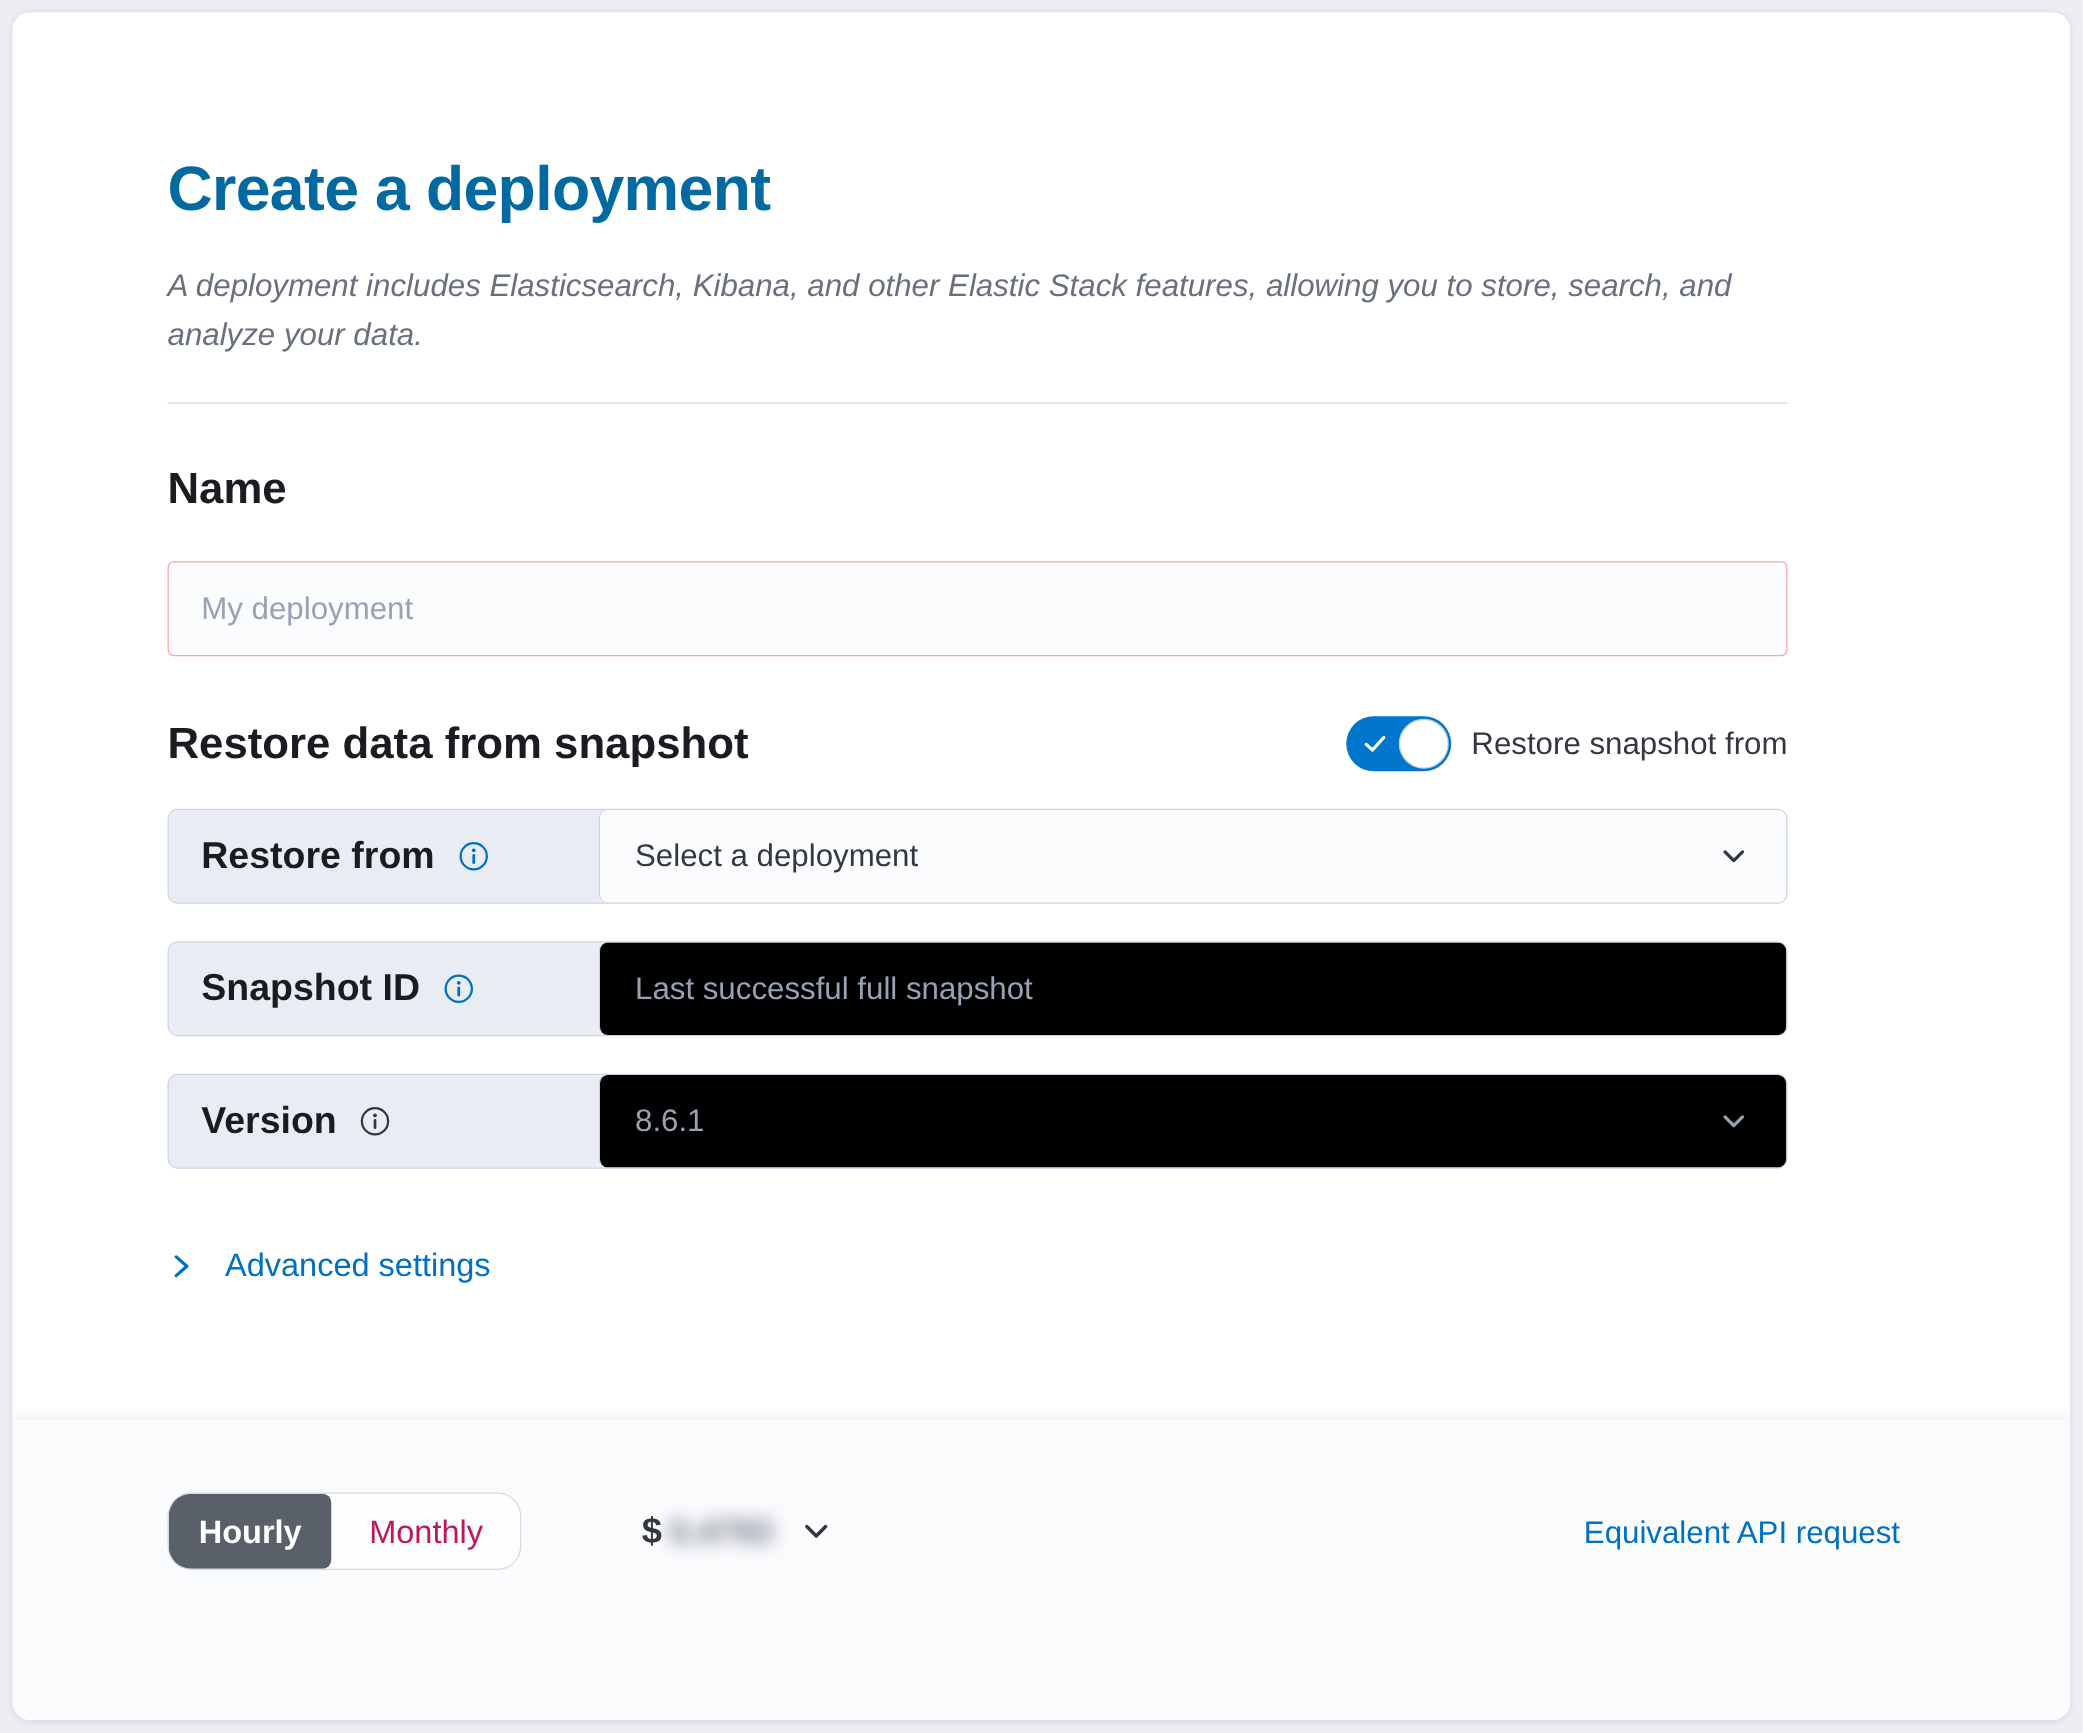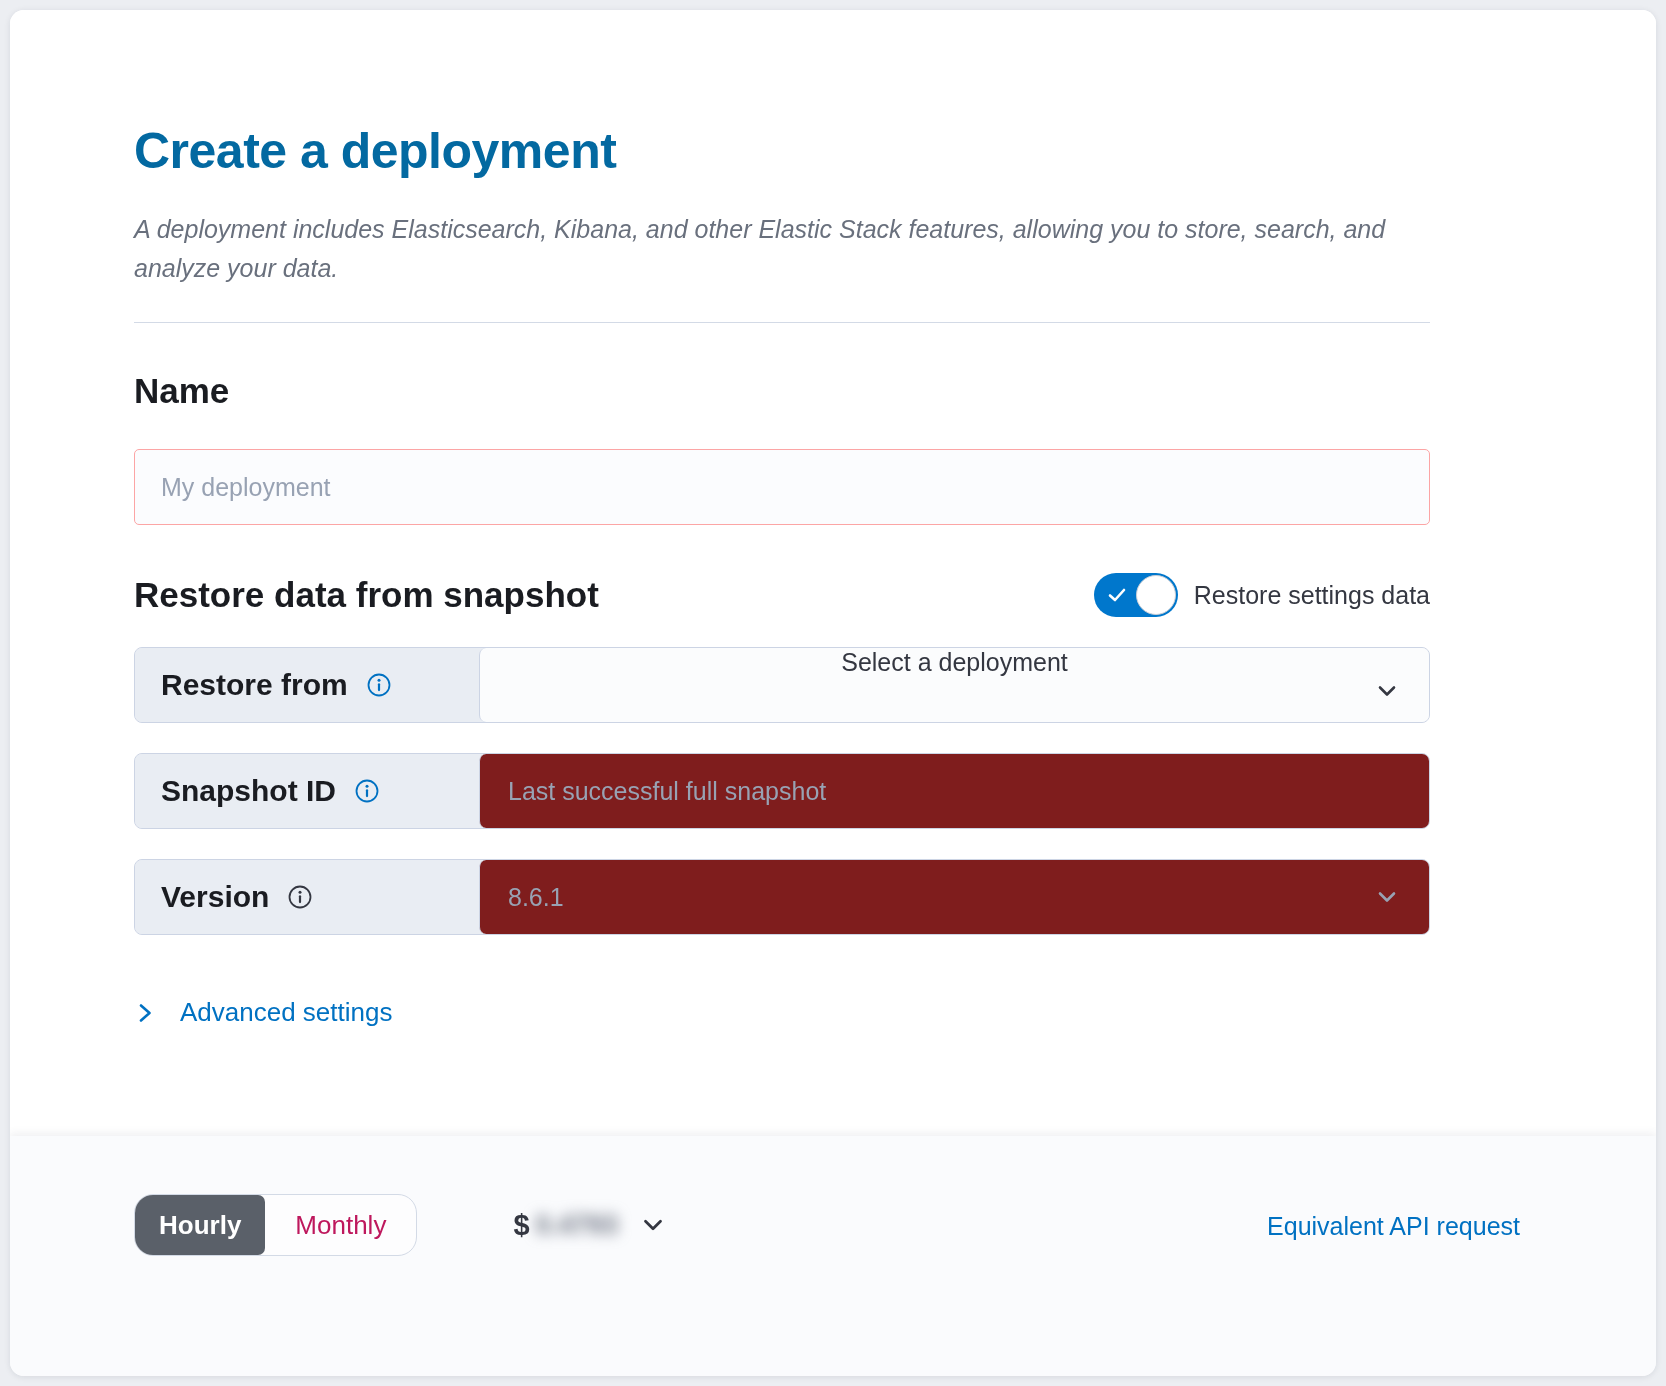--- a/index.html
+++ b/index.html
@@ -84,22 +84,22 @@
     font-size: 30px; font-weight: 700; color: #1a1c21;
   }
   .row-value {
     flex: 1 1 auto;
     border-left: 1px solid #ccd4e4;
     border-radius: 7px 0 0 7px;
     display: flex; align-items: center;
     padding: 0 28px;
     font-size: 25px;
   }
-  .row-value.enabled { background: #fbfcfd; color: #343741; flex-direction: column; }
-  .row-value.disabled { background: #7f1d1d; color: #98a2b3; }
+  .row-value.enabled { background: #fbfcfd; color: #343741; }
+  .row-value.disabled { background: #000000; color: #98a2b3; }
   .row-value .chevron-down { margin-left: auto; }
   .advanced-link {
     margin-top: 62px;
     display: inline-flex; align-items: center; gap: 24px;
     color: #0071c2; font-size: 26px; font-weight: 500;
     text-decoration: none; cursor: pointer;
   }
   .footer {
     flex: none; height: 240px;
     background: #fafbfd;
@@ -161,21 +161,21 @@
       <h2 class="section-heading">Restore data from snapshot</h2>
       <div class="toggle-group">
         <div class="toggle">
           <span class="check-icon">
             <svg width="20" height="20" viewBox="0 0 20 20">
               <polyline points="3,10.5 8,15 17,5" fill="none" stroke="#ffffff" stroke-width="2.6" stroke-linecap="round" stroke-linejoin="round"></polyline>
             </svg>
           </span>
           <span class="thumb"></span>
         </div>
-        <span class="toggle-label">Restore settings data</span>
+        <span class="toggle-label">Restore snapshot from</span>
       </div>
     </div>
 
     
     <div class="form-row">
       <div class="row-label">
         <span>Restore from</span>
         <span>
           <svg width="26" height="26" viewBox="0 0 26 26">
             <circle cx="13" cy="13" r="10.5" fill="none" stroke="#0071c2" stroke-width="1.8"></circle>

